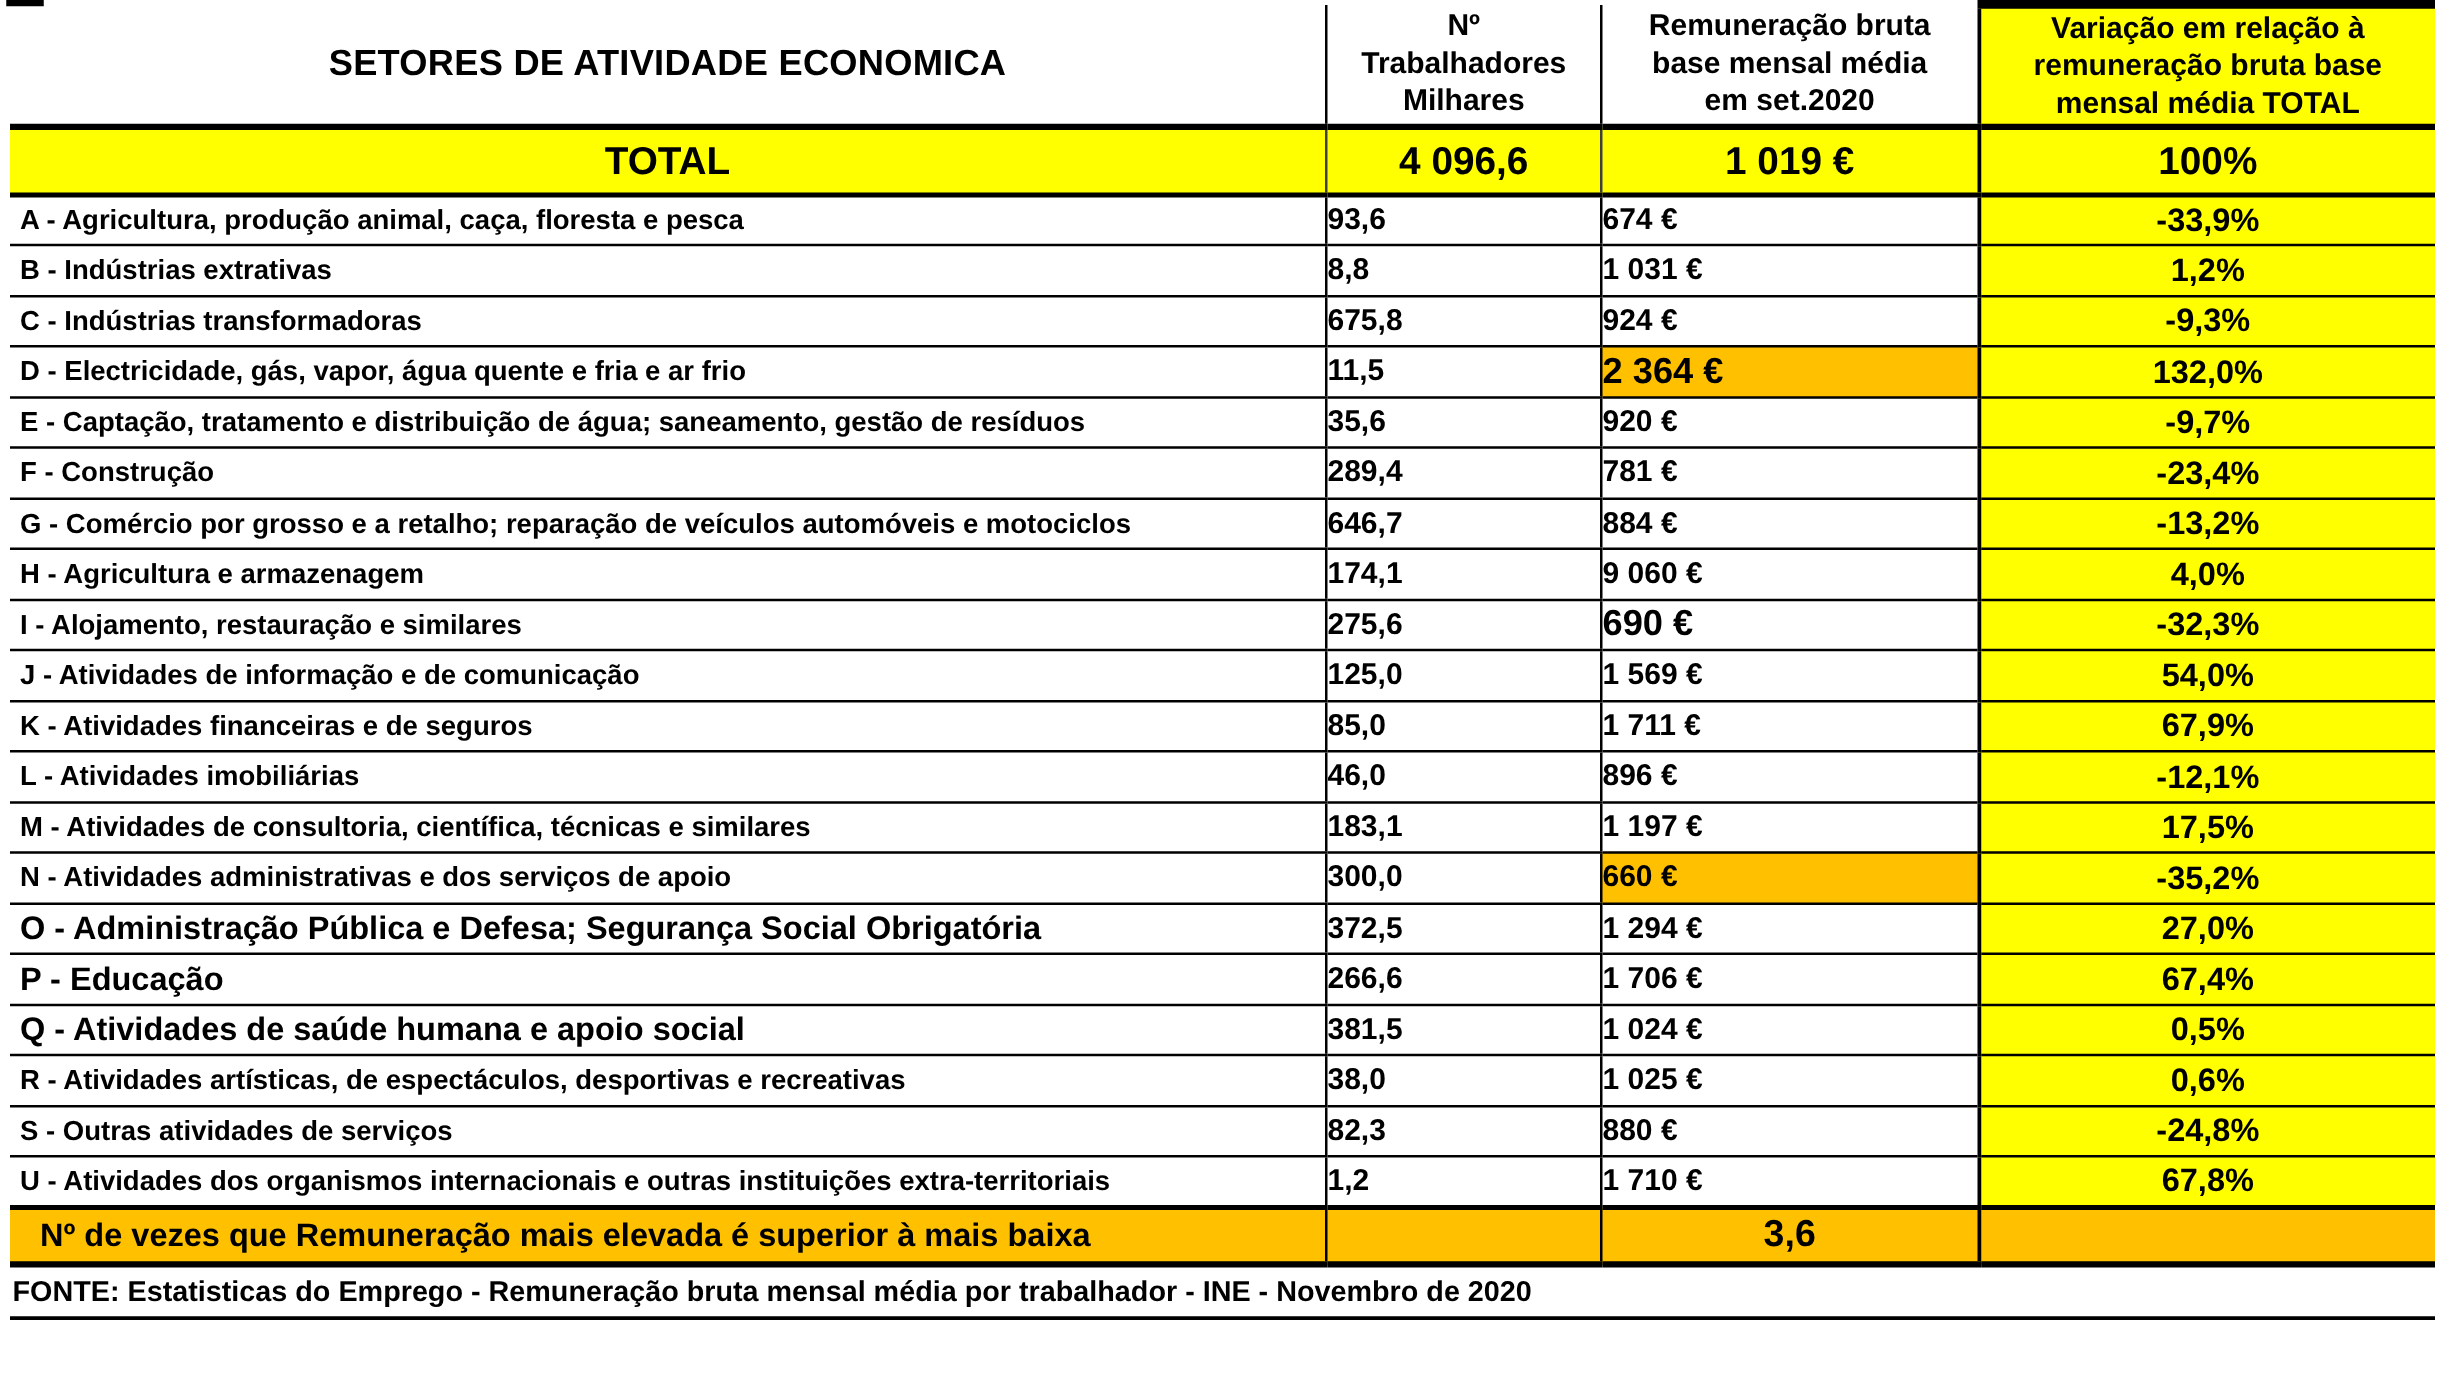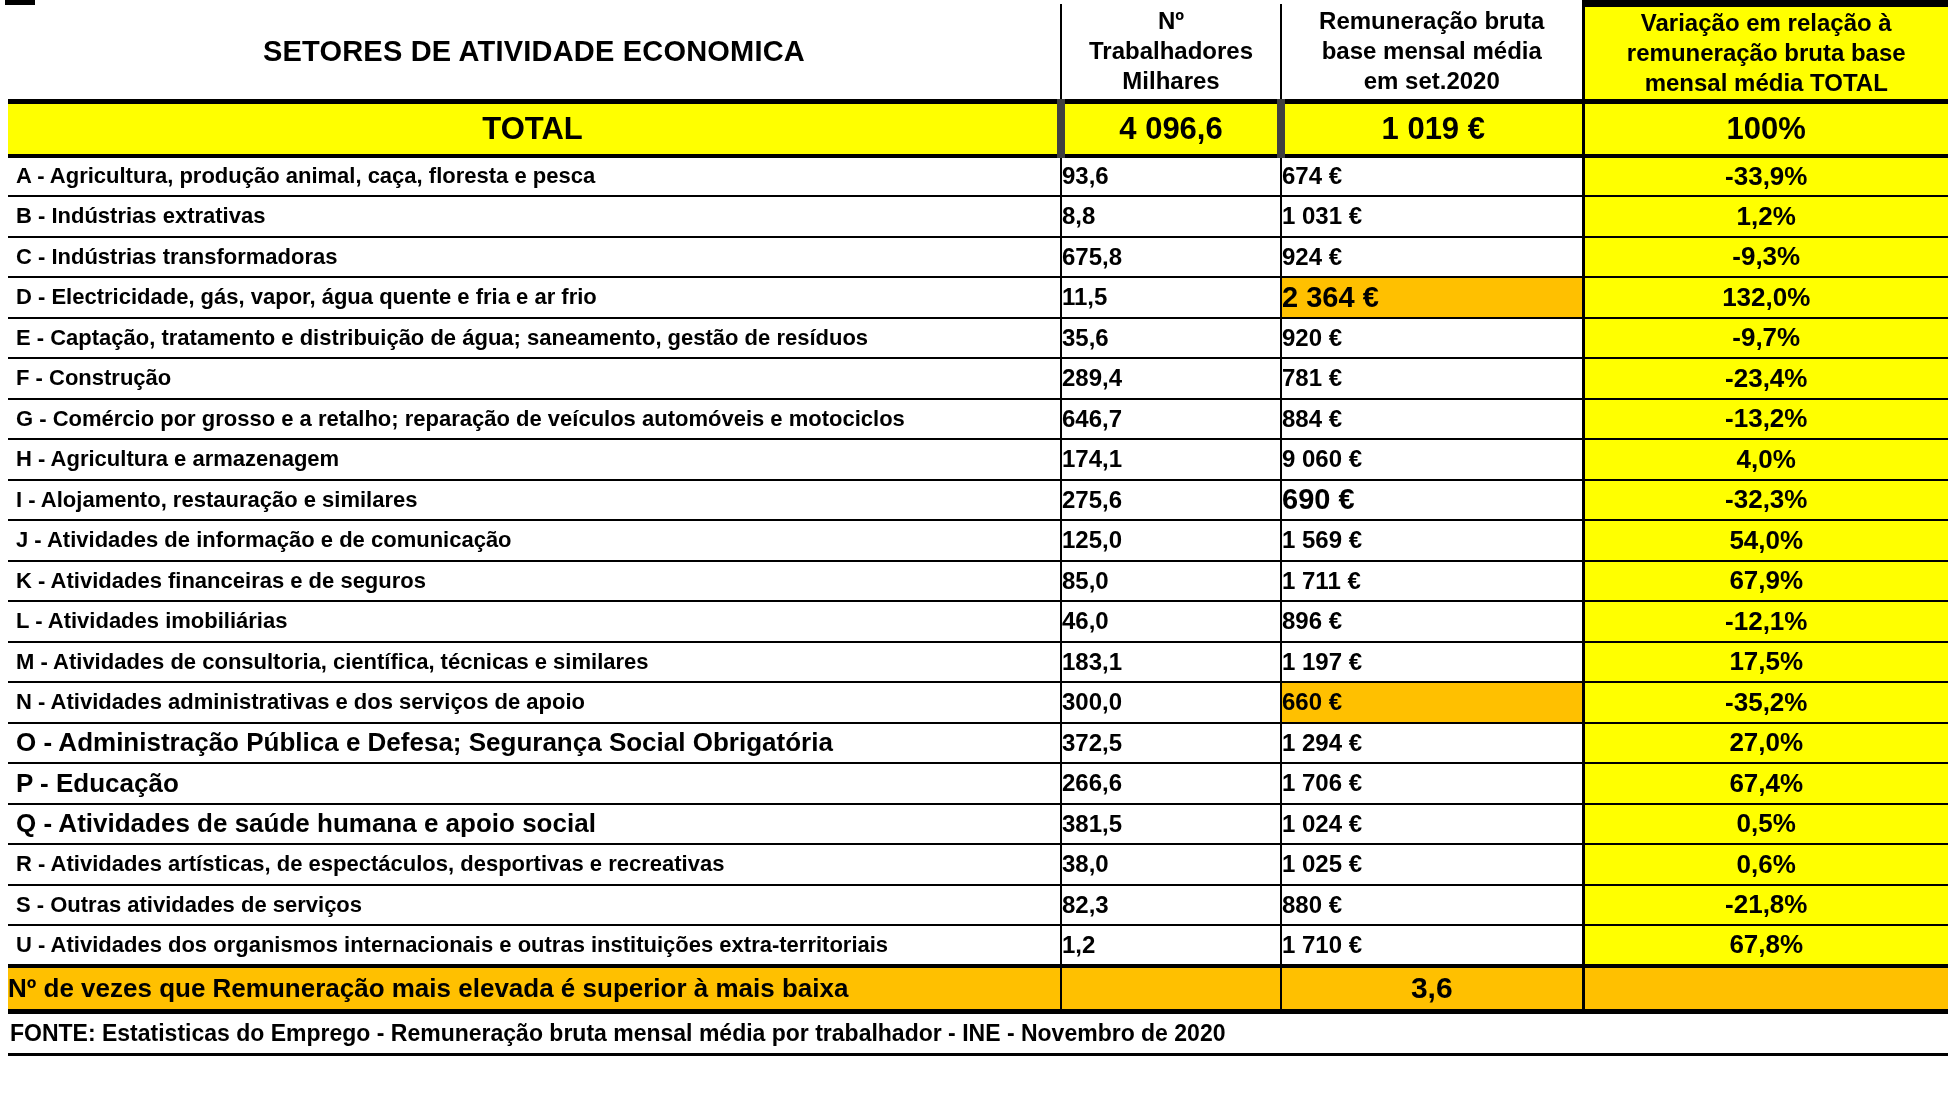--- a/index.html
+++ b/index.html
@@ -36,41 +36,41 @@
   th.h-variation {
     font-size: 24px; line-height: 30px; white-space: pre-line;
     border-left: 3px solid #000; border-top: 7px solid #000;
     background: #FFFF00;
   }
 
   tr.total-row td {
     background: #FFFF00; height: 54px; border-bottom: 4px solid #000;
     text-align: center; font-size: 31px;
   }
-  tr.total-row td + td { border-left: 8px solid #404040; }
+  tr.total-row td + td { border-left: 2px solid #404040; }
   tr.total-row td:last-child { border-left: 3px solid #000; }
 
   tr.data-row td { height: 40.5px; border-bottom: 2px solid #000; vertical-align: middle; }
   td.c-name { font-size: 22px; padding-left: 8px; text-align: left; }
   td.c-name.big { font-size: 26px; }
   td.c-workers { text-align: left; font-size: 24px; border-left: 2px solid #000; }
   td.c-salary { font-size: 24px; border-left: 2px solid #000; }
   td.c-salary.big { font-size: 29px; }
   td.c-salary.hl { background: #FFC000; }
   td.c-variation {
     text-align: center; font-size: 26px;
     border-left: 3px solid #000; background: #FFFF00;
   }
 
   tr.summary-row td {
     background: #FFC000; height: 46px;
     border-top: 4px solid #000; border-bottom: 5px solid #000;
     vertical-align: middle;
   }
-  tr.summary-row td.s-label { font-size: 26px; padding-left: 0; }
+  tr.summary-row td.s-label { font-size: 26px; padding-left: 24px; }
   tr.summary-row td.s-workers { border-left: 2px solid #000; }
   tr.summary-row td.s-value { font-size: 30px; text-align: center; border-left: 2px solid #000; }
   tr.summary-row td.s-variation { border-left: 3px solid #000; }
 
   .footer {
     width: 1940px; margin: 4px 0 0 8px;
     font-size: 23px; line-height: 27px;
     padding: 2px 0 6px 2px;
     border-bottom: 3px solid #000;
   }
@@ -215,21 +215,21 @@
       <tr class="data-row">
     <td class="c-name">R - Atividades artísticas, de espectáculos, desportivas e recreativas</td>
     <td class="c-workers">38,0</td>
     <td class="c-salary">1 025 €</td>
     <td class="c-variation">0,6%</td>
   </tr>
       <tr class="data-row">
     <td class="c-name">S - Outras atividades de serviços</td>
     <td class="c-workers">82,3</td>
     <td class="c-salary">880 €</td>
-    <td class="c-variation">-21,8%</td>
+    <td class="c-variation">-24,8%</td>
   </tr>
       <tr class="data-row">
     <td class="c-name">U - Atividades dos organismos internacionais e outras instituições extra-territoriais</td>
     <td class="c-workers">1,2</td>
     <td class="c-salary">1 710 €</td>
     <td class="c-variation">67,8%</td>
   </tr>
     </tbody>
   <tbody>
     <tr class="summary-row">

